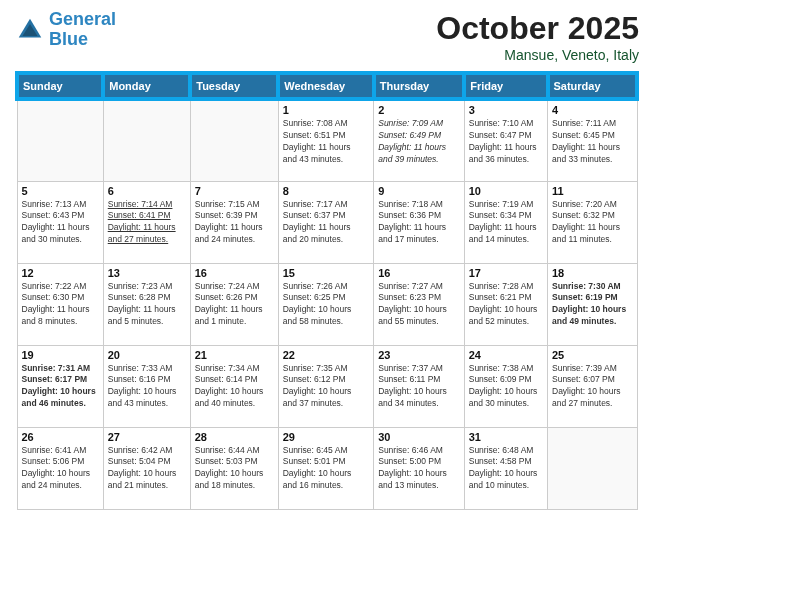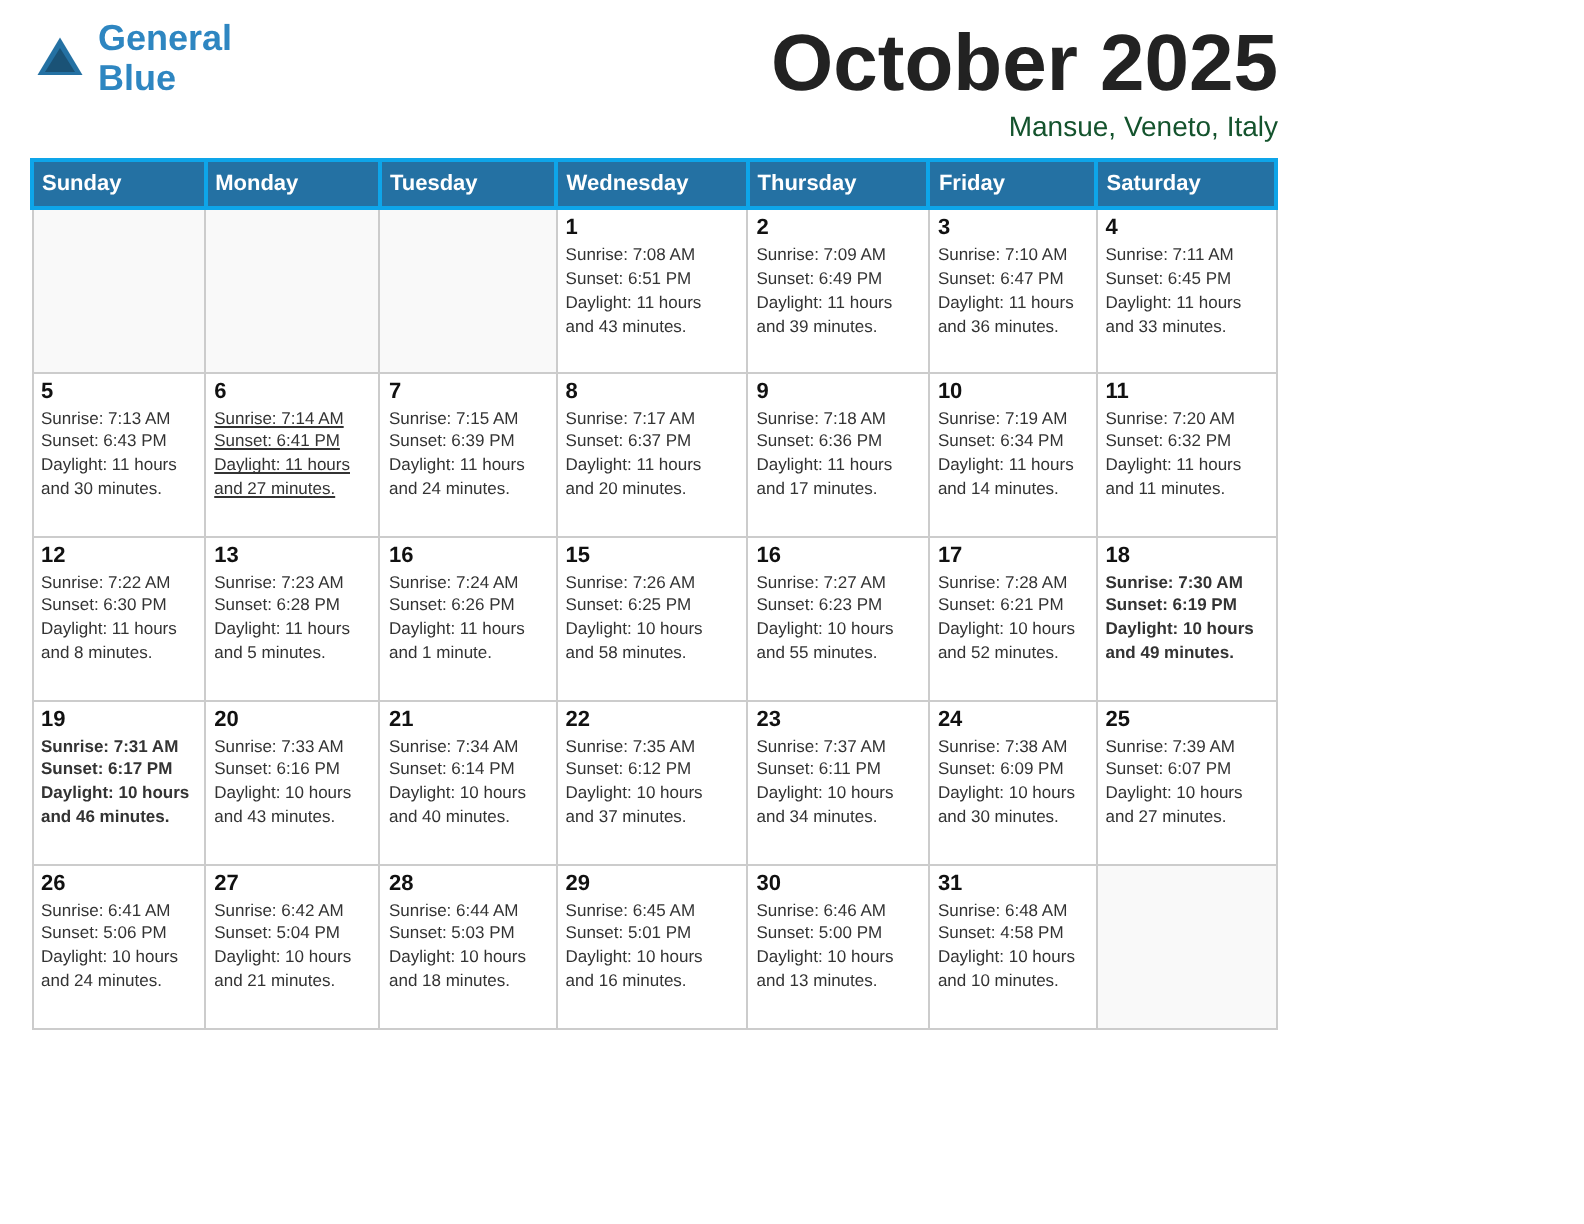--- a/index.html
+++ b/index.html
@@ -35,40 +35,40 @@
     }
     .logo-icon {
       width: 30px;
       height: 30px;
       margin-right: 4px;
     }
     .title-area {
       text-align: right;
     }
     .month-title {
-      font-size: 40px;
+      font-size: 32px;
       font-weight: bold;
       color: #222;
     }
     .subtitle {
       font-size: 14px;
       color: #14532d;
     }
     .calendar {
       width: 100%;
       border-collapse: collapse;
       border: 1px solid #ccc;
     }
     .calendar th {
       background-color: #2471a3;
       color: #fff;
       font-size: 11px;
       padding: 5px 4px;
       text-align: left;
-      border: 2px solid #0ea5e9;
+      border: 4px solid #0ea5e9;
       font-weight: bold;
     }
     .calendar td {
       vertical-align: top;
       border: 1px solid #ccc;
       padding: 3px 4px;
       font-size: 9px;
       color: #333;
       width: 113px;
       height: 82px;
@@ -133,21 +133,21 @@
           <td class="empty"></td>
           <td>
             <span class="day-number">1</span>
             <div class="day-info" style="white-space: pre-line;">Sunrise: 7:08 AM
 Sunset: 6:51 PM
 Daylight: 11 hours
 and 43 minutes.</div>
           </td>
           <td>
             <span class="day-number">2</span>
-            <div class="day-info" style="white-space: pre-line;">Sunrise: 7:09 AM
+            <div class="day-info" style="white-space: pre-line; font-style: italic;">Sunrise: 7:09 AM
 Sunset: 6:49 PM
 Daylight: 11 hours
 and 39 minutes.</div>
           </td>
           <td>
             <span class="day-number">3</span>
             <div class="day-info" style="white-space: pre-line;">Sunrise: 7:10 AM
 Sunset: 6:47 PM
 Daylight: 11 hours
 and 36 minutes.</div>

